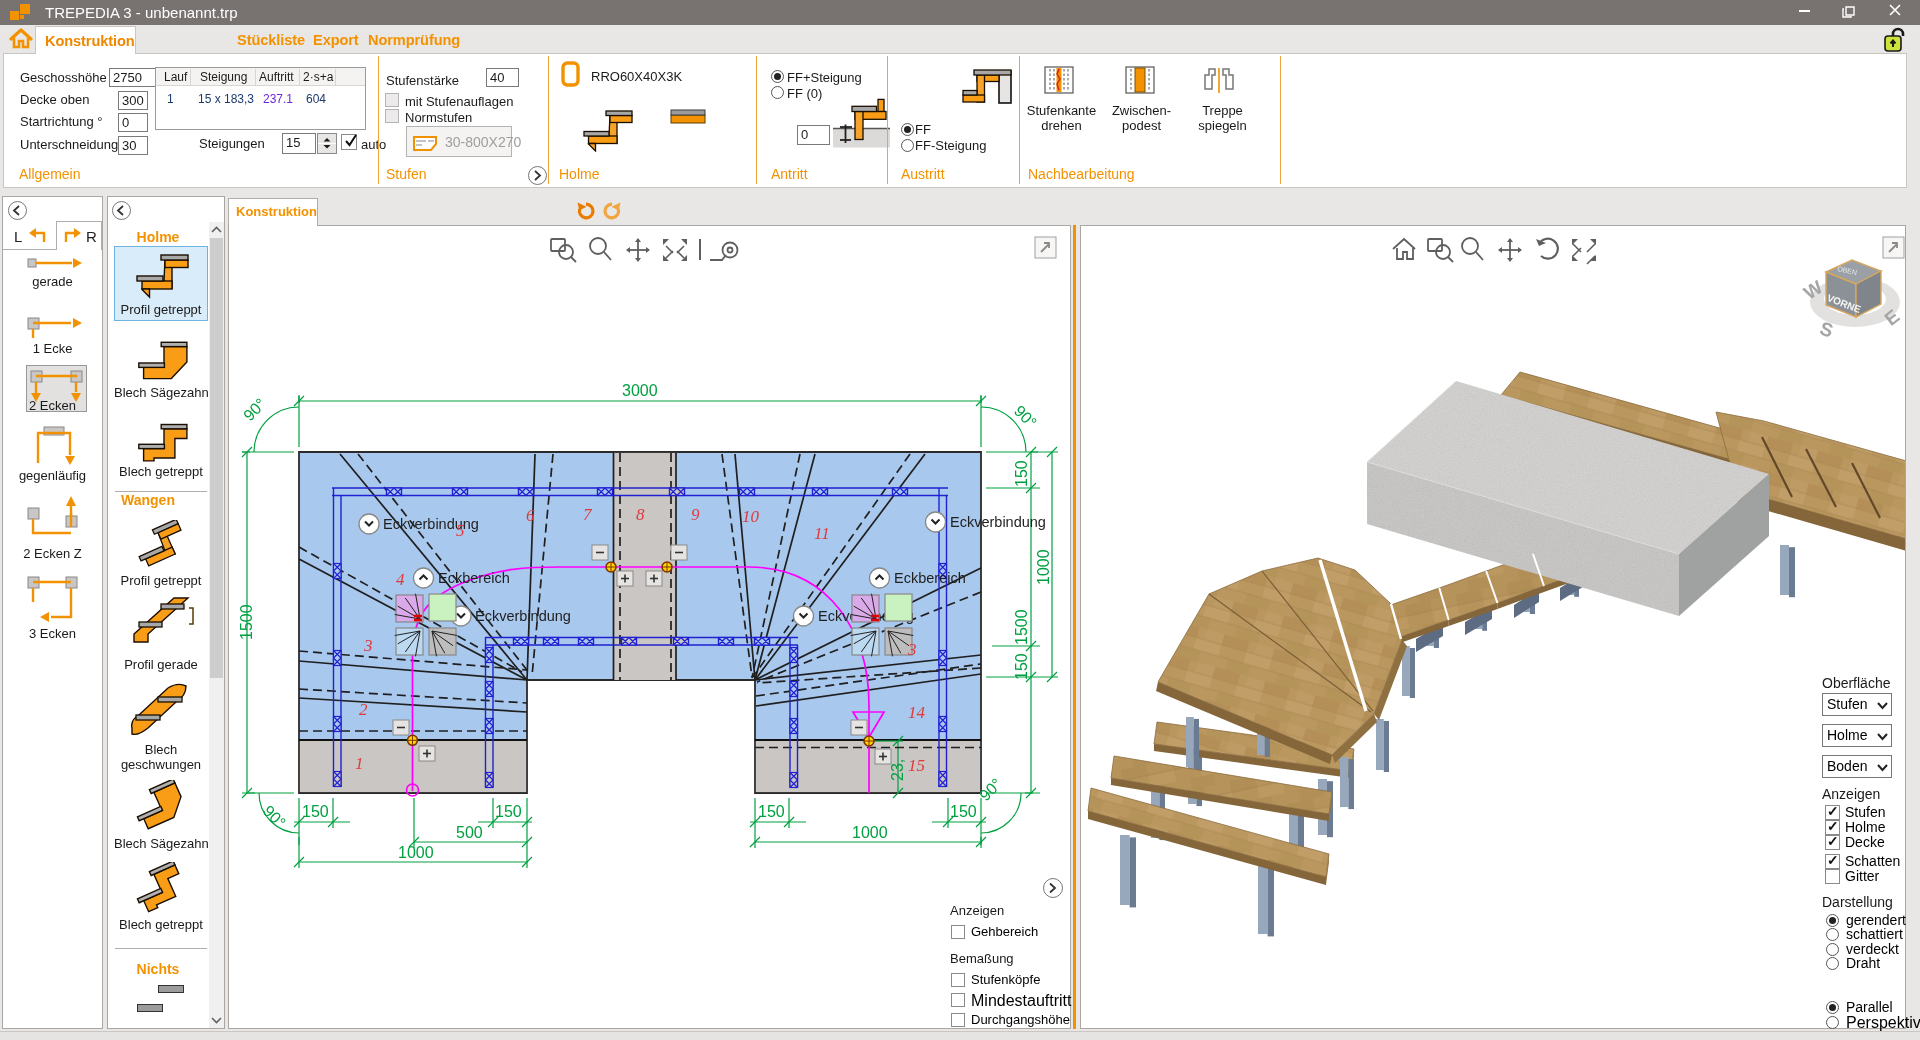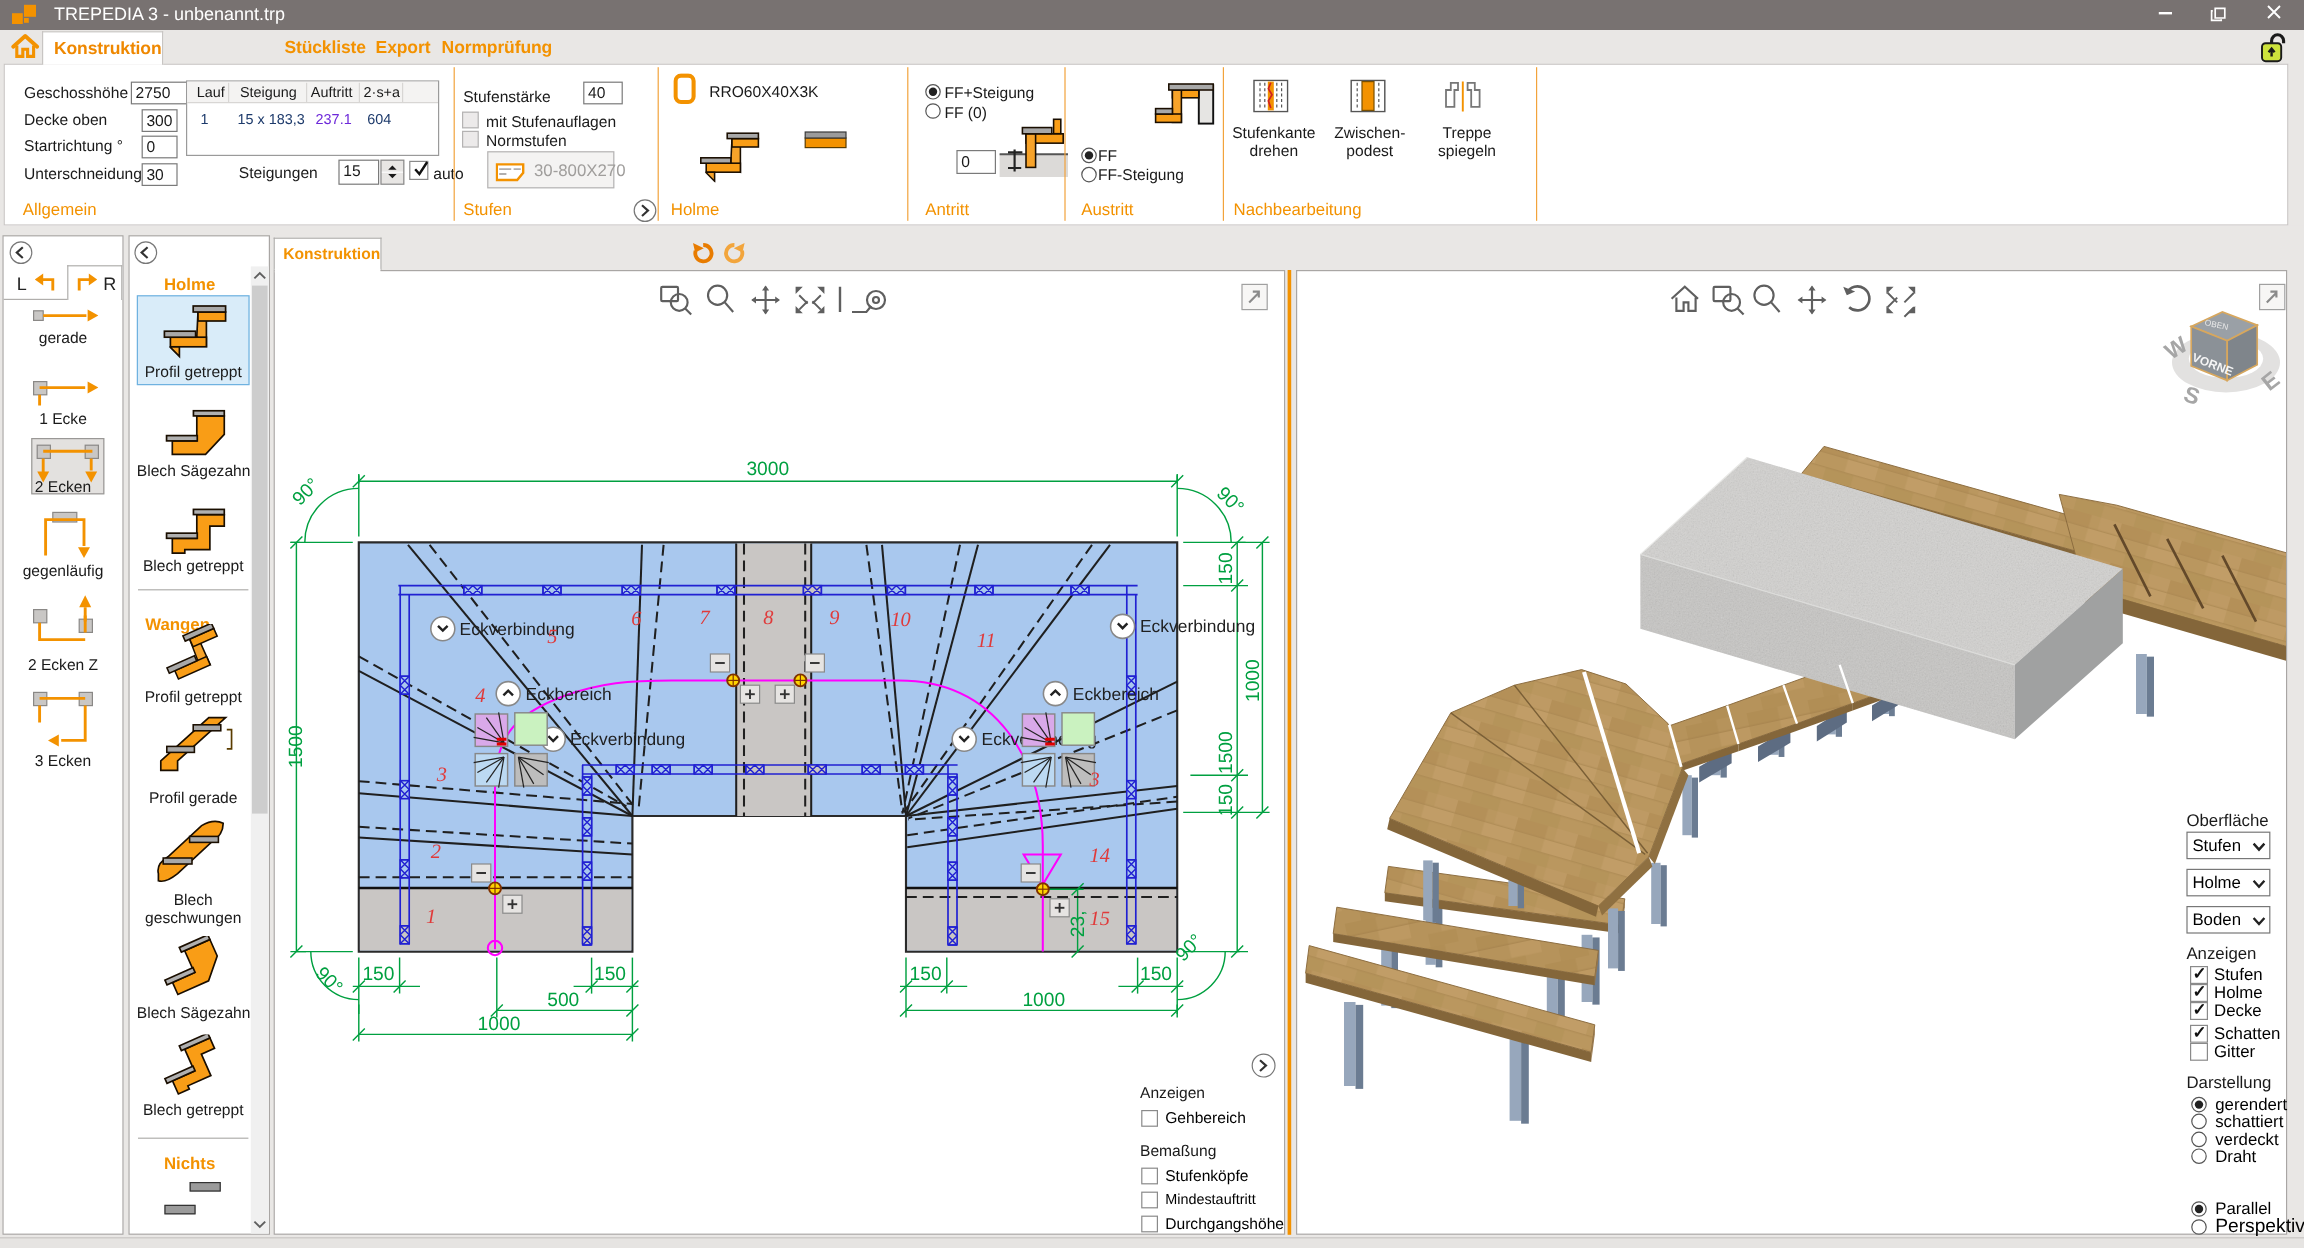--- a/index.html
+++ b/index.html
@@ -288,21 +288,21 @@
    <rect x="2.8" y="23" width="25.6" height="4.4" fill="#b0b0b0" stroke="#1a0e00" stroke-width="1.4"></rect>
  </svg>
  <div class="sidelabel" style="left:114px;top:197px;width:94px">Blech Sägezahn</div>
  <svg class="abs" style="left:136px;top:234px" width="54" height="42" viewBox="0 0 54 42">
    <path d="M28 6.8 H50.9 V16.5 H38.9 V36 H18 V38.9 H7.6 V26.6 H28 Z" fill="#f99d16" stroke="#1a0e00" stroke-width="1.4"></path>
    <rect x="25.2" y="2.5" width="25.7" height="4.3" fill="#b0b0b0" stroke="#1a0e00" stroke-width="1.4"></rect>
    <rect x="2.8" y="22.3" width="25.6" height="4.3" fill="#b0b0b0" stroke="#1a0e00" stroke-width="1.4"></rect>
  </svg>
  <div class="sidelabel" style="left:114px;top:276px;width:94px">Blech getreppt</div>
  <div class="abs" style="left:115px;top:303px;width:92px;height:1px;background:#b0aeac"></div>
- <div class="shead" style="left:108px;top:324px;width:80px">Wangen</div>
+ <div class="shead" style="left:108px;top:304px;width:80px">Wangen</div>
  <svg class="abs" style="left:132px;top:332px" width="60" height="48" viewBox="0 0 60 48">
   <g transform="rotate(-24 30 24)">
    <polygon points="31,12 38,19 38,38 30,30.5" fill="#f7a32a" stroke="#1a0e00" stroke-width="1.3"></polygon>
    <rect x="31" y="12" width="22" height="7" fill="#f99d16" stroke="#1a0e00" stroke-width="1.3"></rect>
    <rect x="9" y="31" width="29" height="7.5" fill="#f99d16" stroke="#1a0e00" stroke-width="1.3"></rect>
    <rect x="27" y="7.2" width="26" height="4.8" fill="#a8a8a8" stroke="#1a0e00" stroke-width="1.3"></rect>
    <rect x="4" y="26.2" width="25" height="4.8" fill="#a8a8a8" stroke="#1a0e00" stroke-width="1.3"></rect>
   </g>
  </svg>
  <div class="sidelabel" style="left:114px;top:385px;width:94px">Profil getreppt</div>
@@ -926,17 +926,17 @@
  <div class="radio" style="left:1826px;top:828px"></div>
  <div class="abs" style="left:1846px;top:826px;font-size:16px">Perspektive</div>
 
  <div class="abs" style="left:950px;top:715px;font-size:13px;color:#1a1a1a">Anzeigen</div>
  <div class="cb" style="left:951px;top:737px;width:14px;height:14px"></div>
  <div class="abs" style="left:971px;top:736px;font-size:13px">Gehbereich</div>
  <div class="abs" style="left:950px;top:763px;font-size:13px;color:#1a1a1a">Bemaßung</div>
  <div class="cb" style="left:951px;top:785px;width:14px;height:14px"></div>
  <div class="abs" style="left:971px;top:784px;font-size:13px">Stufenköpfe</div>
  <div class="cb" style="left:951px;top:805px;width:14px;height:14px"></div>
- <div class="abs" style="left:971px;top:804px;font-size:12px">Mindestauftritt</div>
+ <div class="abs" style="left:971px;top:804px;font-size:16px">Mindestauftritt</div>
  <div class="cb" style="left:951px;top:825px;width:14px;height:14px"></div>
  <div class="abs" style="left:971px;top:824px;font-size:13px">Durchgangshöhe</div>
 </div>
 <div id="statusbar"></div>
 
 </body></html>

